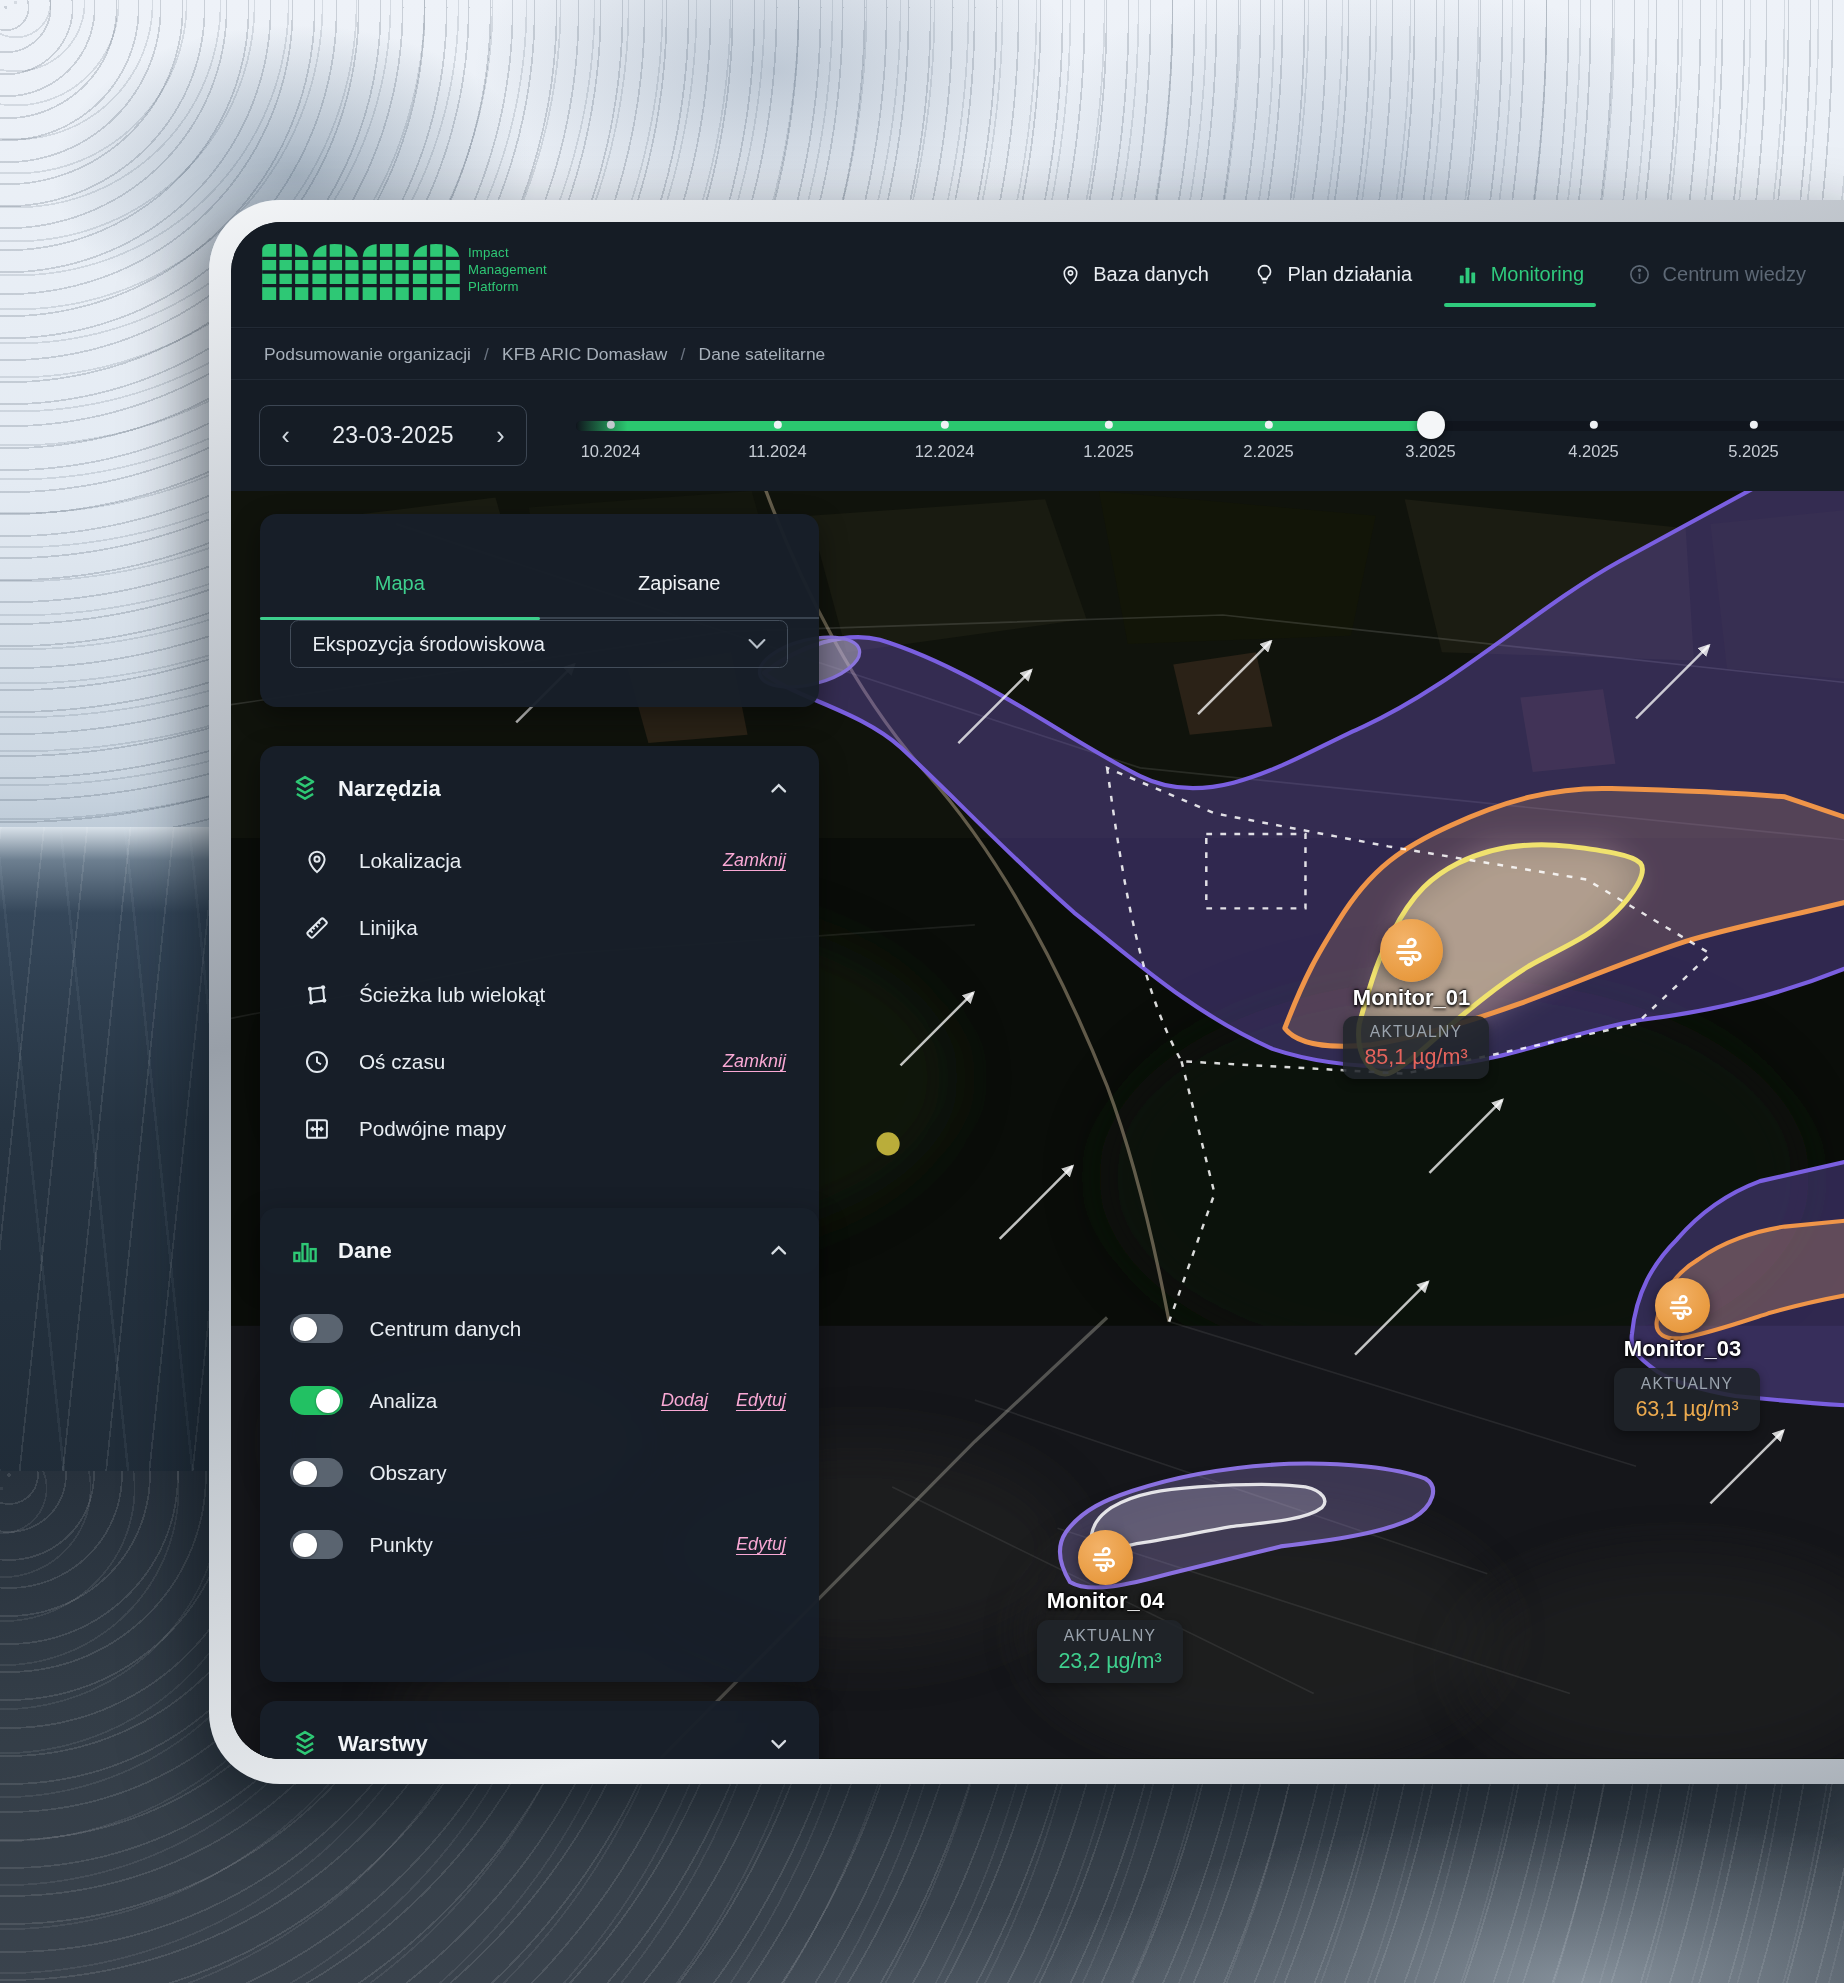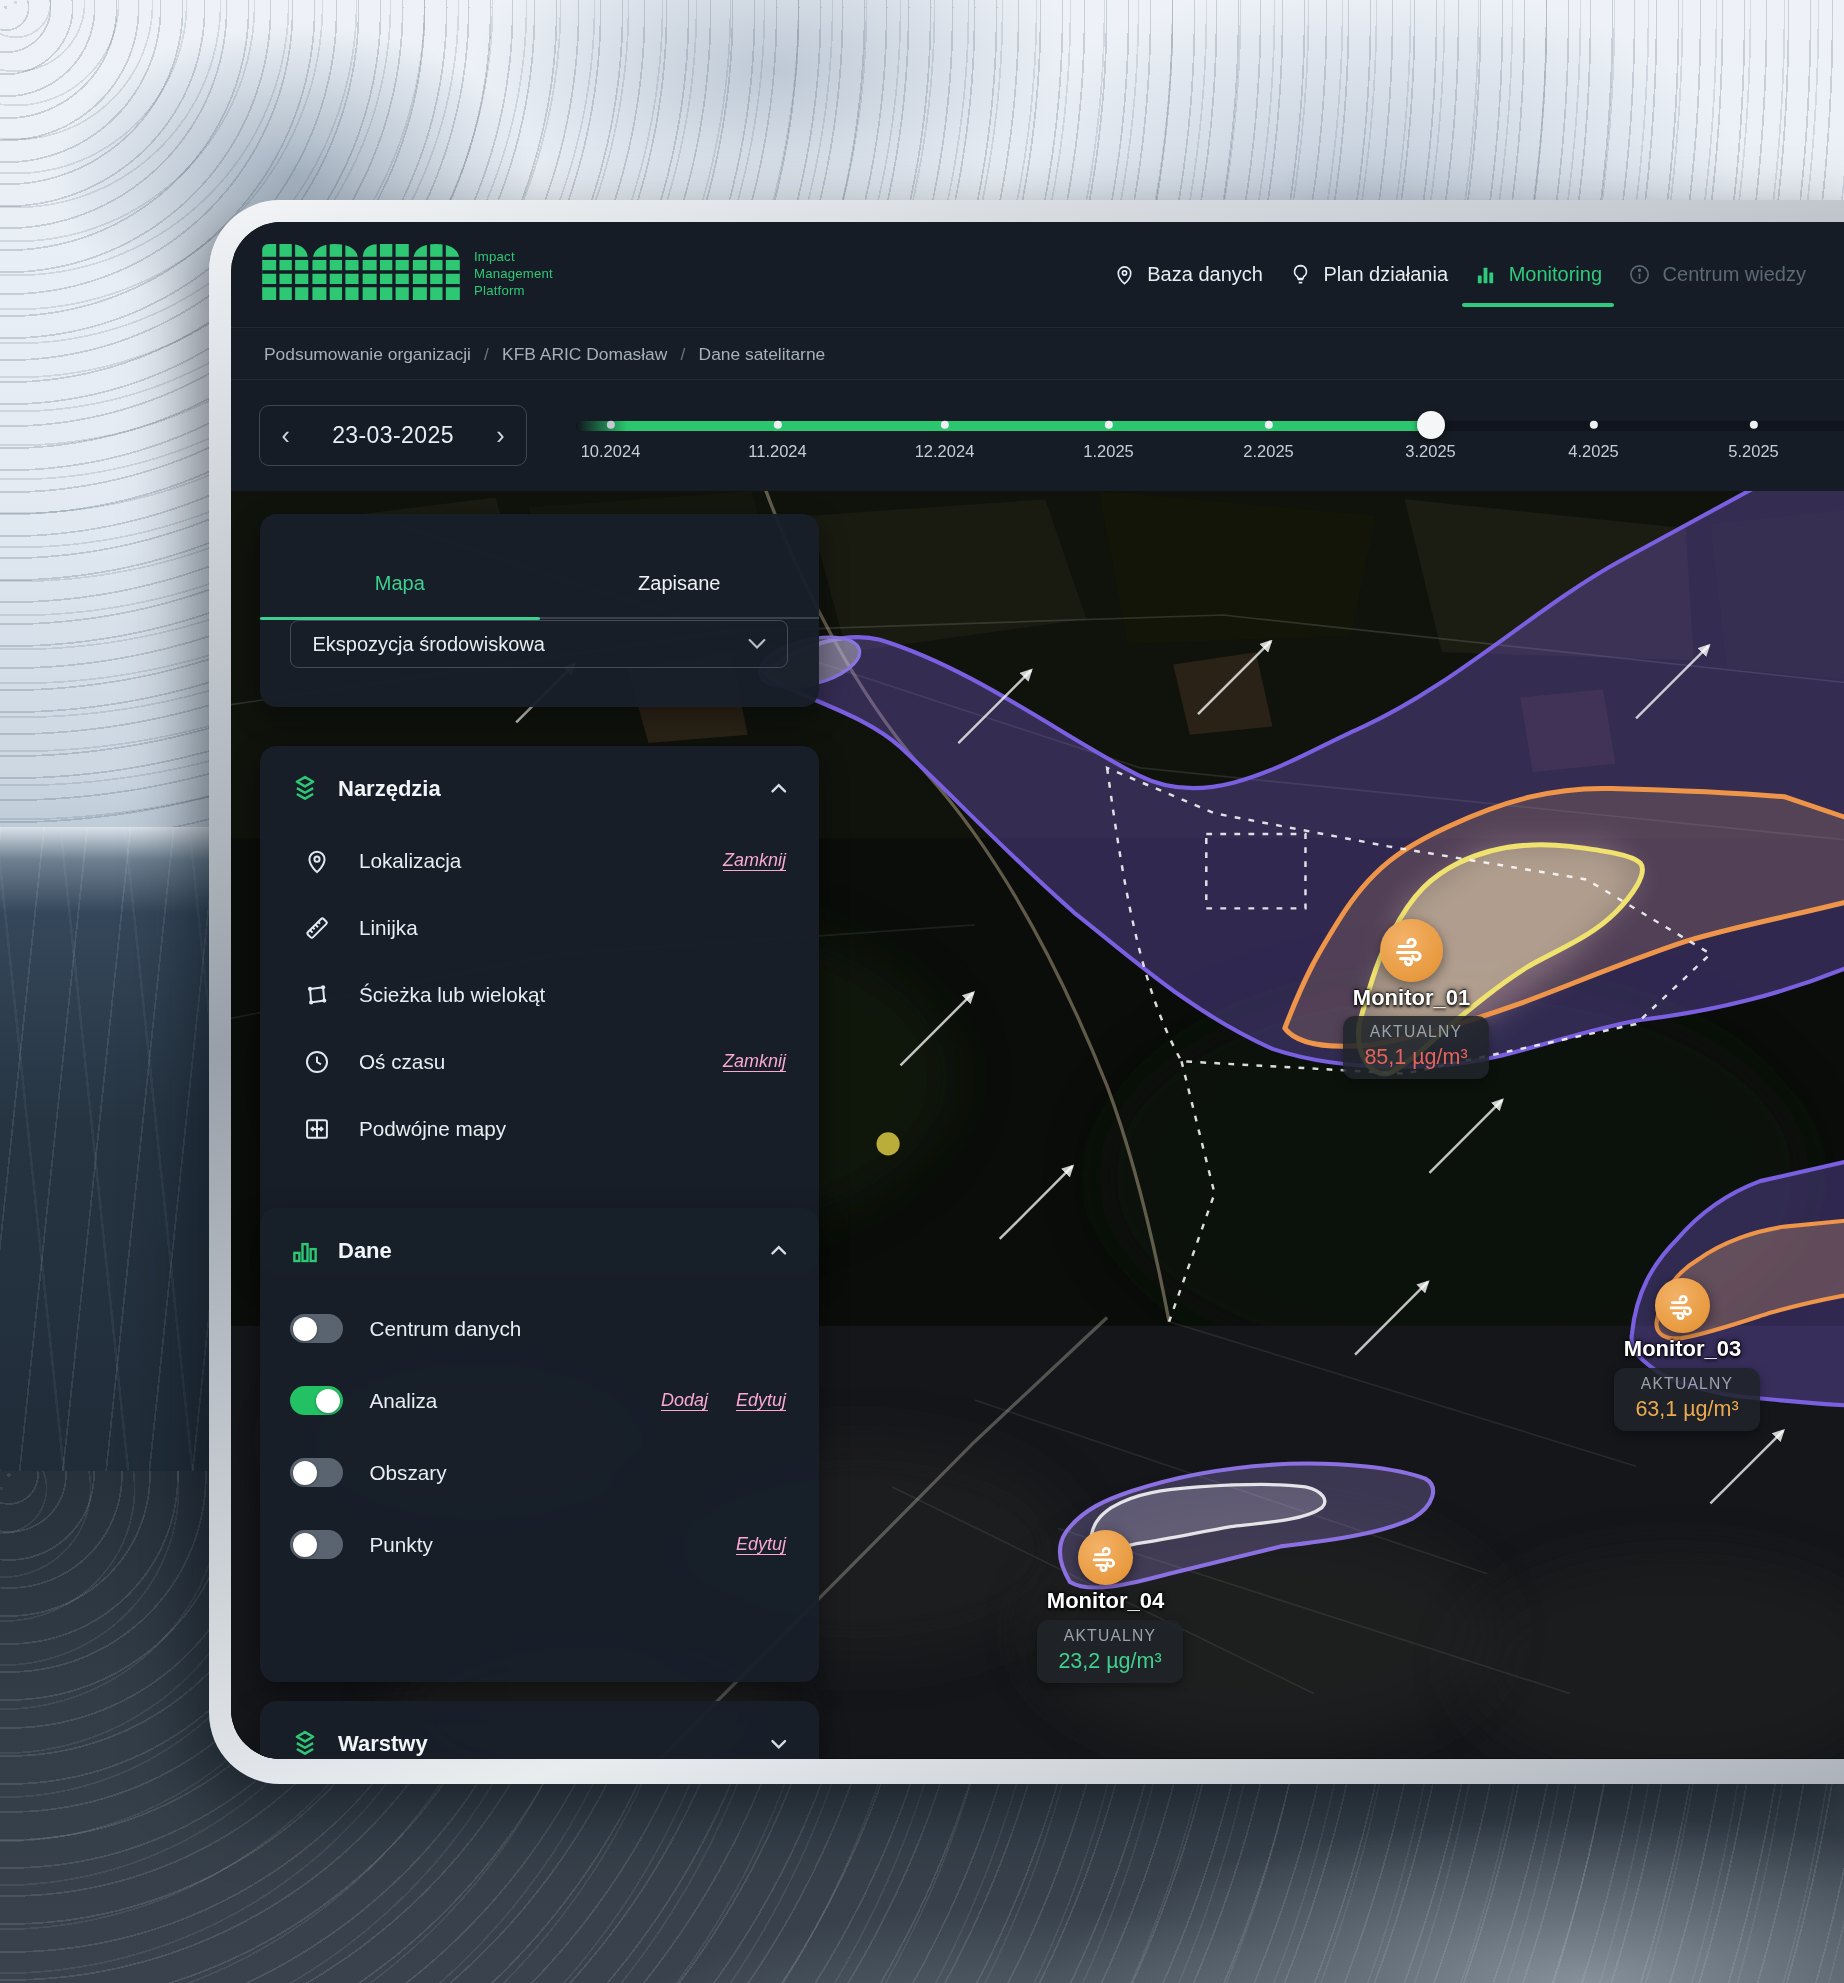--- a/index.html
+++ b/index.html
@@ -44,23 +44,23 @@
     padding:22px 0 25px 22px;box-sizing:border-box;
     background:linear-gradient(165deg,#f3f5f7 0%,#cdd2d8 16%,#989fa8 42%,#c3c9cf 63%,#e9ecef 82%,#aab1b9 100%);
     box-shadow:-15px 25px 66px rgba(8,14,22,.55);
   }
   .app{
     position:relative;width:100%;height:100%;overflow:hidden;
     border-radius:50px 0 0 50px;background:#141a23;
   }
   
   .app-header{position:absolute;left:0;top:0;right:0;height:105px;background:#151c25;border-bottom:1.7px solid #222a35;}
-  .logo-wrap{position:absolute;left:31px;top:21.5px;display:flex;align-items:flex-end;gap:14px;}
+  .logo-wrap{position:absolute;left:31px;top:21.5px;display:flex;align-items:flex-start;gap:8px;}
   .logo-tagline{color:#2ec875;font-size:13.2px;line-height:1.3;letter-spacing:0.2px;}
-  .main-nav{position:absolute;right:64px;top:0;height:100%;display:flex;align-items:center;gap:26px;}
+  .main-nav{position:absolute;right:64px;top:0;height:100%;display:flex;align-items:center;gap:44px;}
   .nav-item{position:relative;display:flex;align-items:center;gap:11.6px;color:#e9edf2;font-size:20px;cursor:pointer;height:100%;}
   .nav-item svg{width:23px;height:23px;}
   .nav-item.active{color:#2fca7d;}
   .nav-item.active::after{content:"";position:absolute;left:-11.6px;right:-11.6px;bottom:20px;height:4.1px;border-radius:2.5px;background:#2fca7d;}
   .nav-item.disabled{color:#5d6875;}
   
   .breadcrumb{position:absolute;left:0;top:107px;right:0;height:50px;display:flex;align-items:center;gap:13.2px;
     padding-left:33px;background:#161d27;border-bottom:1.7px solid #222a35;font-size:17.4px;color:#a7b0ba;}
   .crumb{cursor:pointer;}
   .crumb-sep{color:#6a7380;}

